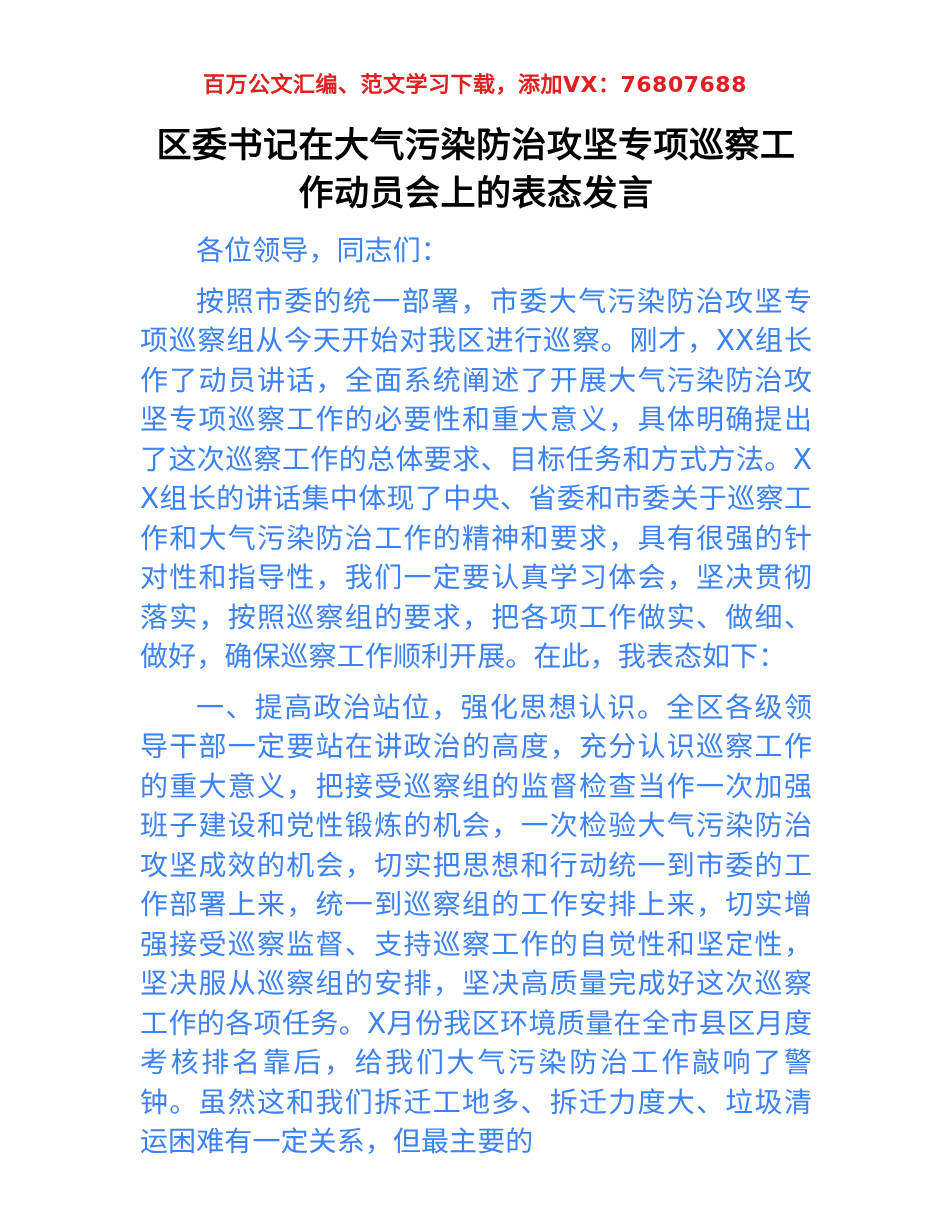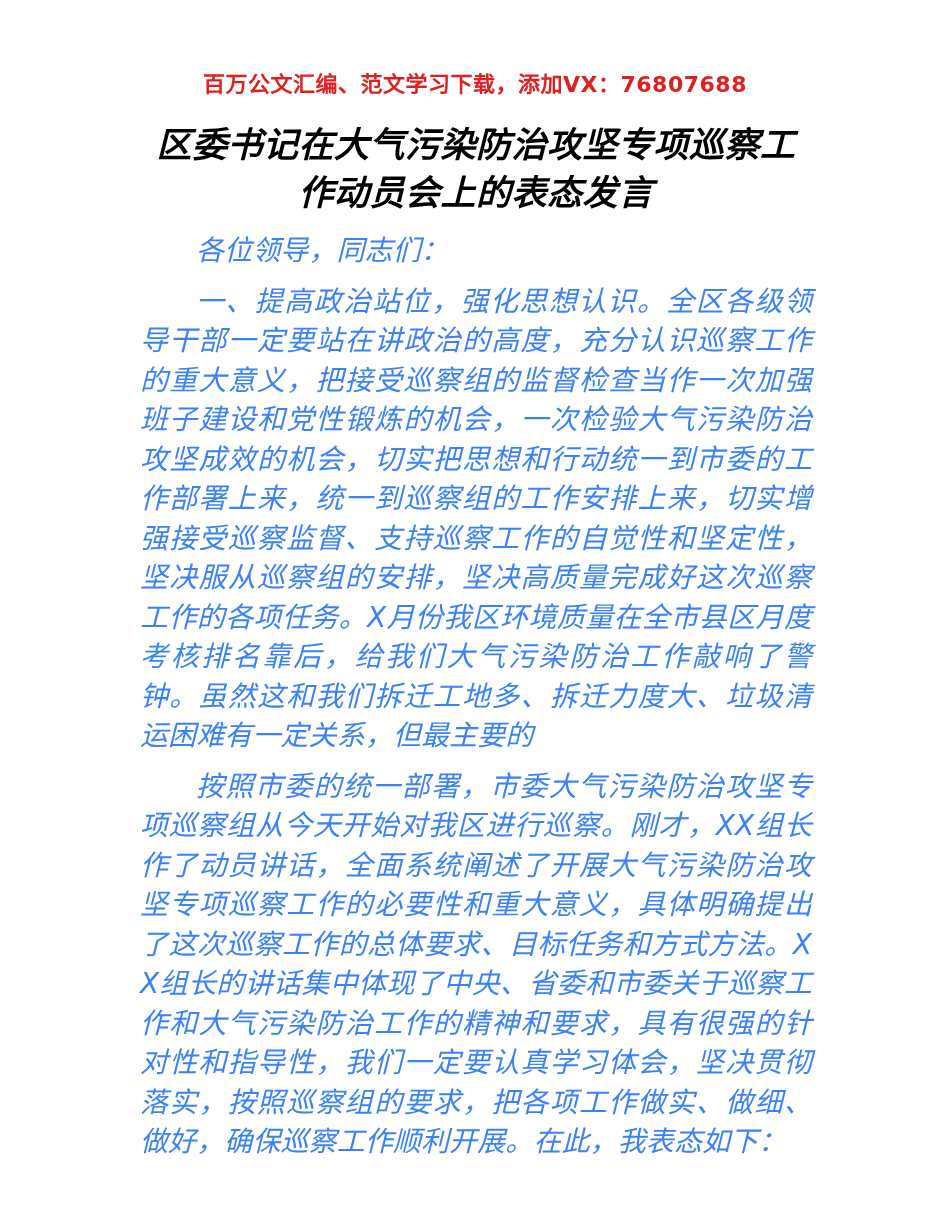--- a/index.html
+++ b/index.html
@@ -34,21 +34,20 @@
     line-height: 30px;
     white-space: nowrap;
   }
 
   
   .doc {
     position: absolute;
     top: 104px;
     left: 140px;
     width: 672px;
-    font-style: italic;
   }
 
   .doc-title {
     font-size: 35px;
     font-weight: 700;
     color: #000000;
     line-height: 48px;
     text-align: center;
     letter-spacing: 0.5px;
     margin: 0 0 14px 0;
@@ -78,19 +77,19 @@
 <div class="page">
 
   <div class="promo-banner">百万公文汇编、范文学习下载，添加VX：76807688</div>
 
   <div class="doc">
 
     <h1 class="doc-title">区委书记在大气污染防治攻坚专项巡察工作动员会上的表态发言</h1>
 
     <p class="para">各位领导，同志们：</p>
 
+    <p class="para">按照市委的统一部署，市委大气污染防治攻坚专项巡察组从今天开始对我区进行巡察。刚才，XX组长作了动员讲话，全面系统阐述了开展大气污染防治攻坚专项巡察工作的必要性和重大意义，具体明确提出了这次巡察工作的总体要求、目标任务和方式方法。XX组长的讲话集中体现了中央、省委和市委关于巡察工作和大气污染防治工作的精神和要求，具有很强的针对性和指导性，我们一定要认真学习体会，坚决贯彻落实，按照巡察组的要求，把各项工作做实、做细、做好，确保巡察工作顺利开展。在此，我表态如下：</p>
+
     <p class="para">一、提高政治站位，强化思想认识。全区各级领导干部一定要站在讲政治的高度，充分认识巡察工作的重大意义，把接受巡察组的监督检查当作一次加强班子建设和党性锻炼的机会，一次检验大气污染防治攻坚成效的机会，切实把思想和行动统一到市委的工作部署上来，统一到巡察组的工作安排上来，切实增强接受巡察监督、支持巡察工作的自觉性和坚定性，坚决服从巡察组的安排，坚决高质量完成好这次巡察工作的各项任务。X月份我区环境质量在全市县区月度考核排名靠后，给我们大气污染防治工作敲响了警钟。虽然这和我们拆迁工地多、拆迁力度大、垃圾清运困难有一定关系，但最主要的</p>
-
-    <p class="para">按照市委的统一部署，市委大气污染防治攻坚专项巡察组从今天开始对我区进行巡察。刚才，XX组长作了动员讲话，全面系统阐述了开展大气污染防治攻坚专项巡察工作的必要性和重大意义，具体明确提出了这次巡察工作的总体要求、目标任务和方式方法。XX组长的讲话集中体现了中央、省委和市委关于巡察工作和大气污染防治工作的精神和要求，具有很强的针对性和指导性，我们一定要认真学习体会，坚决贯彻落实，按照巡察组的要求，把各项工作做实、做细、做好，确保巡察工作顺利开展。在此，我表态如下：</p>
 
   </div>
 
 </div>
 
 </body></html>

